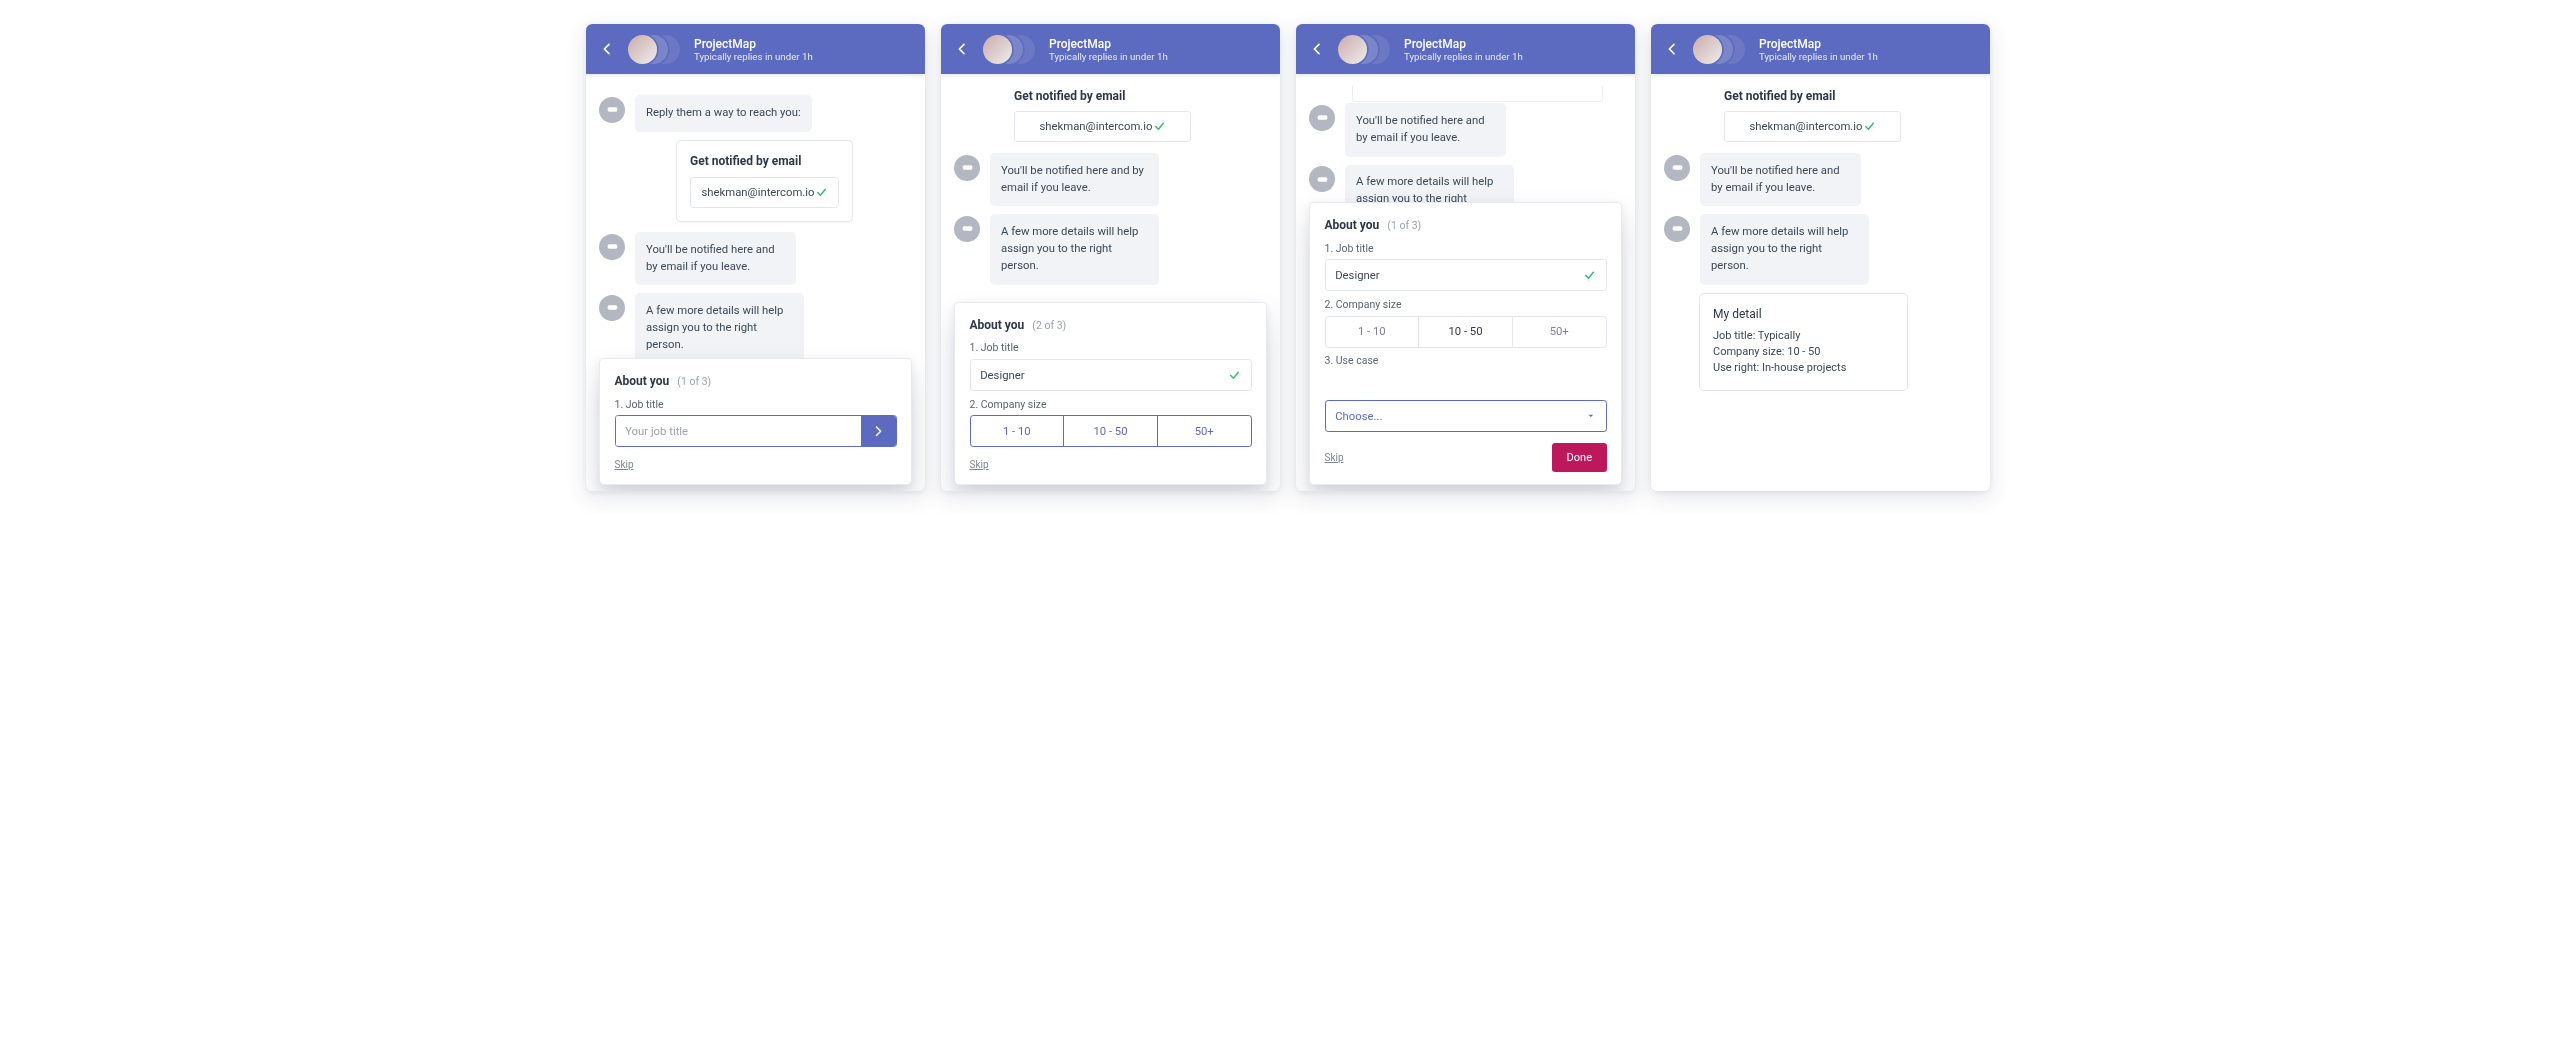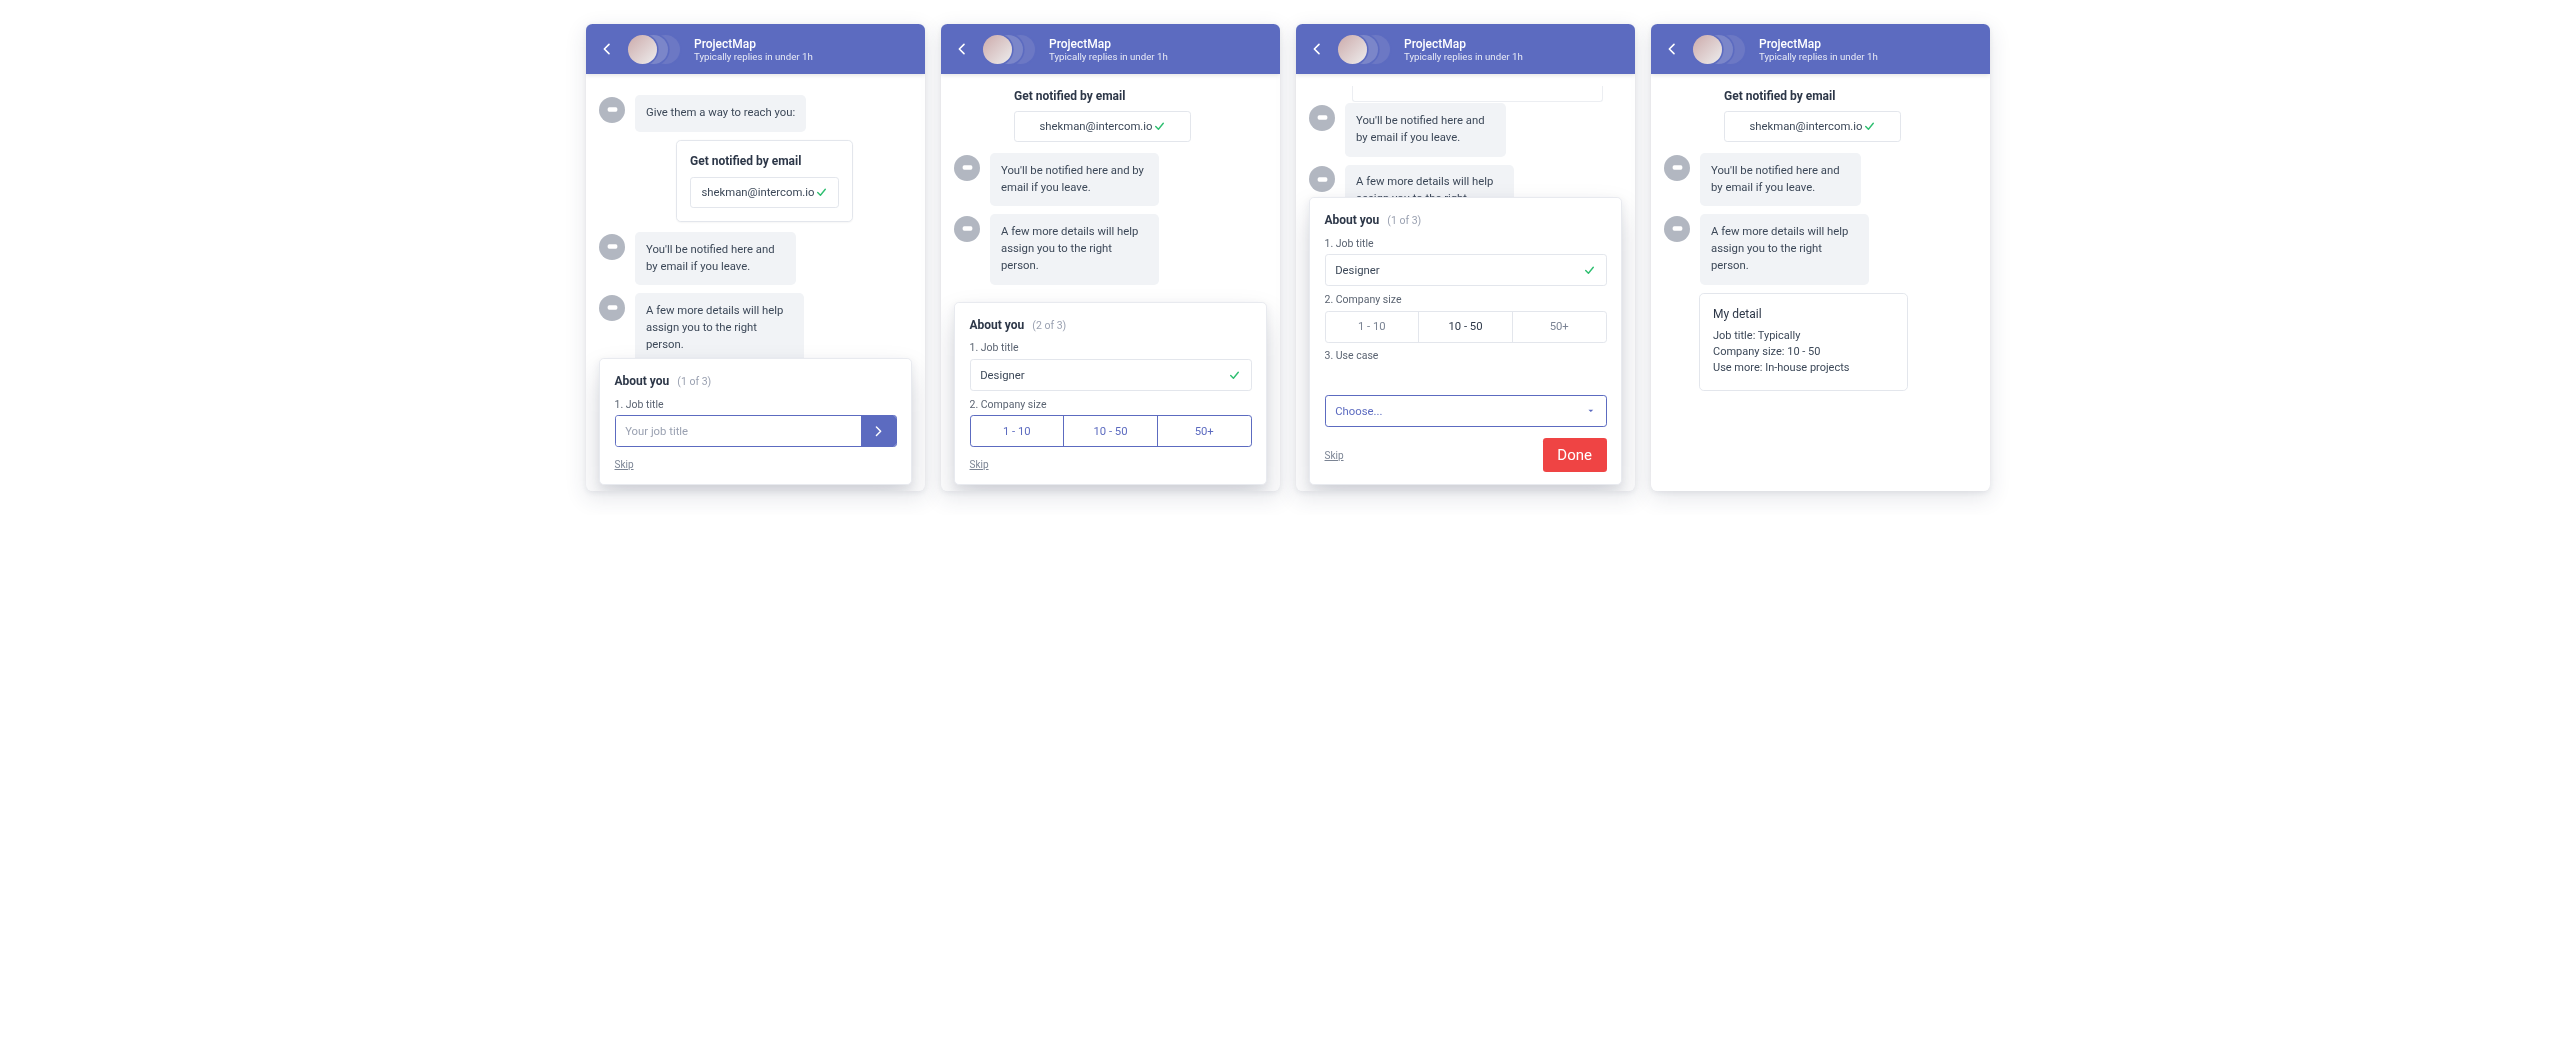--- a/index.html
+++ b/index.html
@@ -85,21 +85,21 @@
   .seg .opt:last-child{ border-right:none;}
   .seg.plain{ border-color:#e3e6ec;}
   .seg.plain .opt{ border-color:#e3e6ec; color:#7b8494;}
   .seg.plain .opt.sel{ color:#2d3748;}
   .select{
     border:0.8px solid #5c6bc0; border-radius:3.2px; height:32px; padding:0 9.7px;
     display:flex; align-items:center; justify-content:space-between; font-size:11.3px; color:#5c6bc0; cursor:pointer;margin-top:33px;
   }
   .done-row{ display:flex; justify-content:space-between; align-items:center; margin-top:11.3px;}
   .done-btn{
-    background:#ef4444; color:#fff; border-radius:3.2px; padding:8px 14.5px; font-size:15px; cursor:pointer;
+    background:#be185d; color:#fff; border-radius:3.2px; padding:8px 14.5px; font-size:11px; cursor:pointer;
   }
   .summary-card{
     background:#fff; border:0.8px solid #e3e6ec; border-radius:4.8px;
     padding:13px; margin-left:35px; width:209px;
   }
   .summary-card .tt{ font-weight:400; color:#2d3748; font-size:12px; margin-bottom:8px;}
   .summary-line{ font-size:11px; color:#3c4858; margin:3.2px 0;}
 
   
   .composer.peek{ position:absolute; left:0; right:0; bottom:0; border-top:none; padding-left:21px;}
@@ -132,21 +132,21 @@
       </div>
     </div>
 
     <div class="scroll" style="padding-top:11.3px">
       <div class="row">
         <div class="op-icon">
             <svg viewBox="0 0 24 24">
               <rect x="3" y="8" width="18" height="8" rx="3"></rect>
             </svg>
           </div>
-        <div class="bubble">Give them a way to reach you:</div>
+        <div class="bubble">Reply them a way to reach you:</div>
       </div>
       <div class="card" style="margin-left:77px; max-width:177px;">
         <div class="card-title">Get notified by email</div>
         <div class="input-ok">
           <span>shekman@intercom.io</span>
           <svg class="check" viewBox="0 0 24 24">
               <path d="M5 12l5 5 9-11"></path>
             </svg>
         </div>
       </div>
@@ -378,20 +378,20 @@
             <svg viewBox="0 0 24 24">
               <rect x="3" y="8" width="18" height="8" rx="3"></rect>
             </svg>
           </div>
         <div class="bubble" style="max-width:169px;">A few more details will help assign you to the right person.</div>
       </div>
       <div class="summary-card">
         <div class="tt">My detail</div>
         <div class="summary-line">Job title: Typically</div>
         <div class="summary-line">Company size: 10 - 50</div>
-        <div class="summary-line">Use more: In-house projects</div>
+        <div class="summary-line">Use right: In-house projects</div>
       </div>
     </div>
 
   </div>
 
 </div>
 
 
 </body></html>

